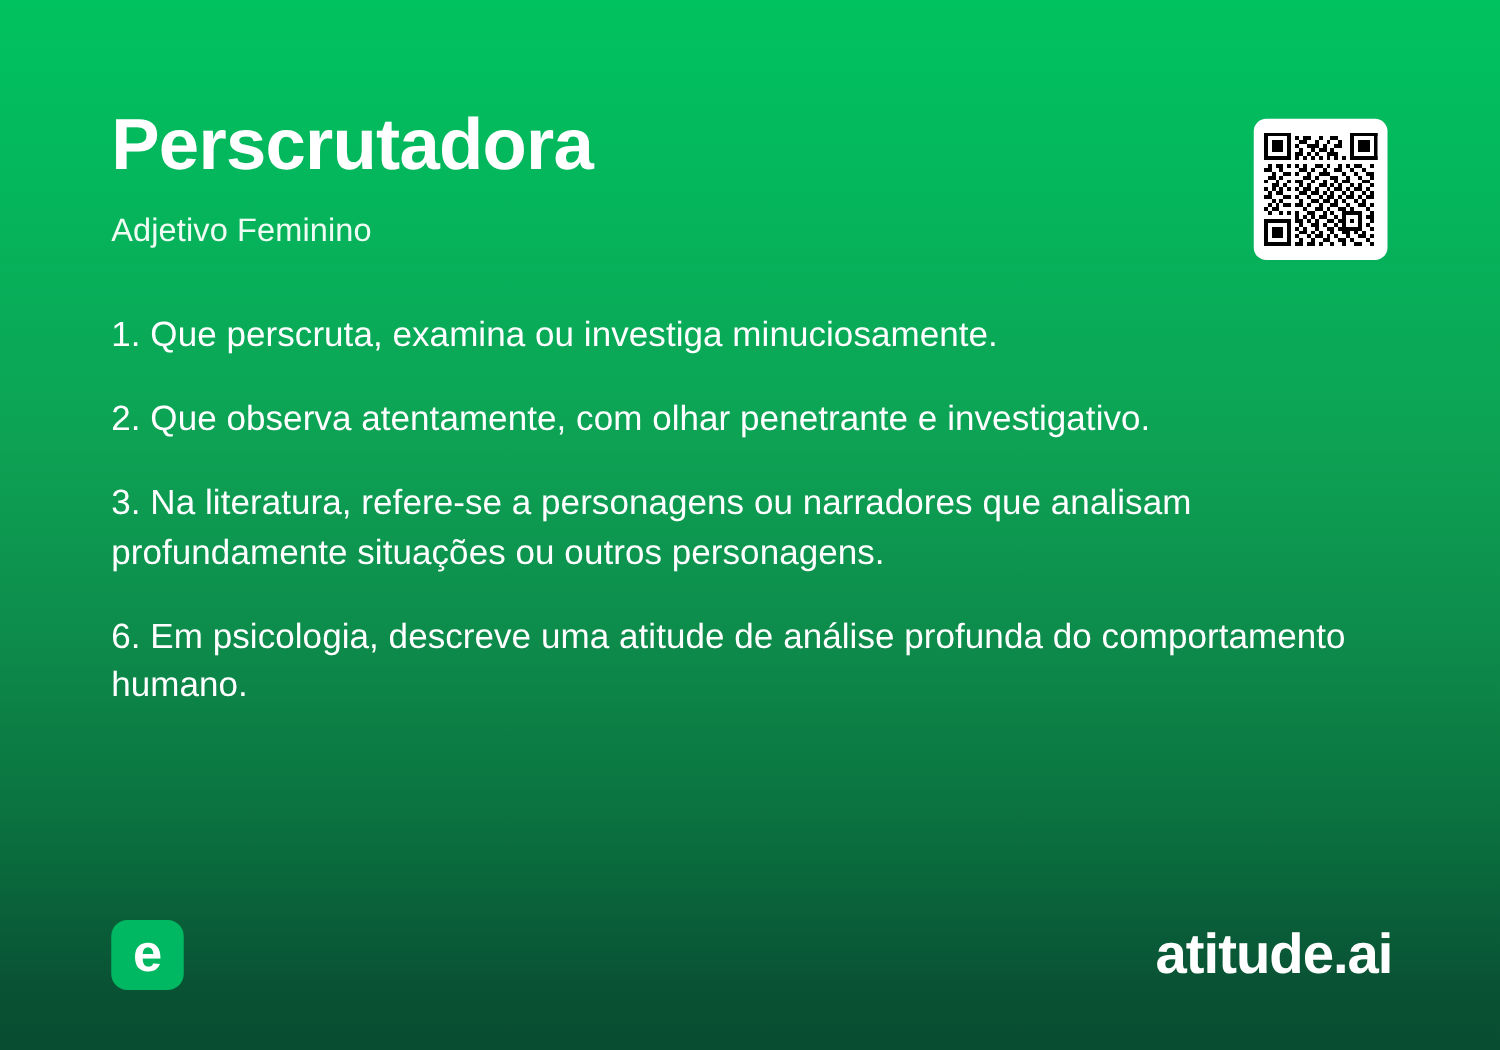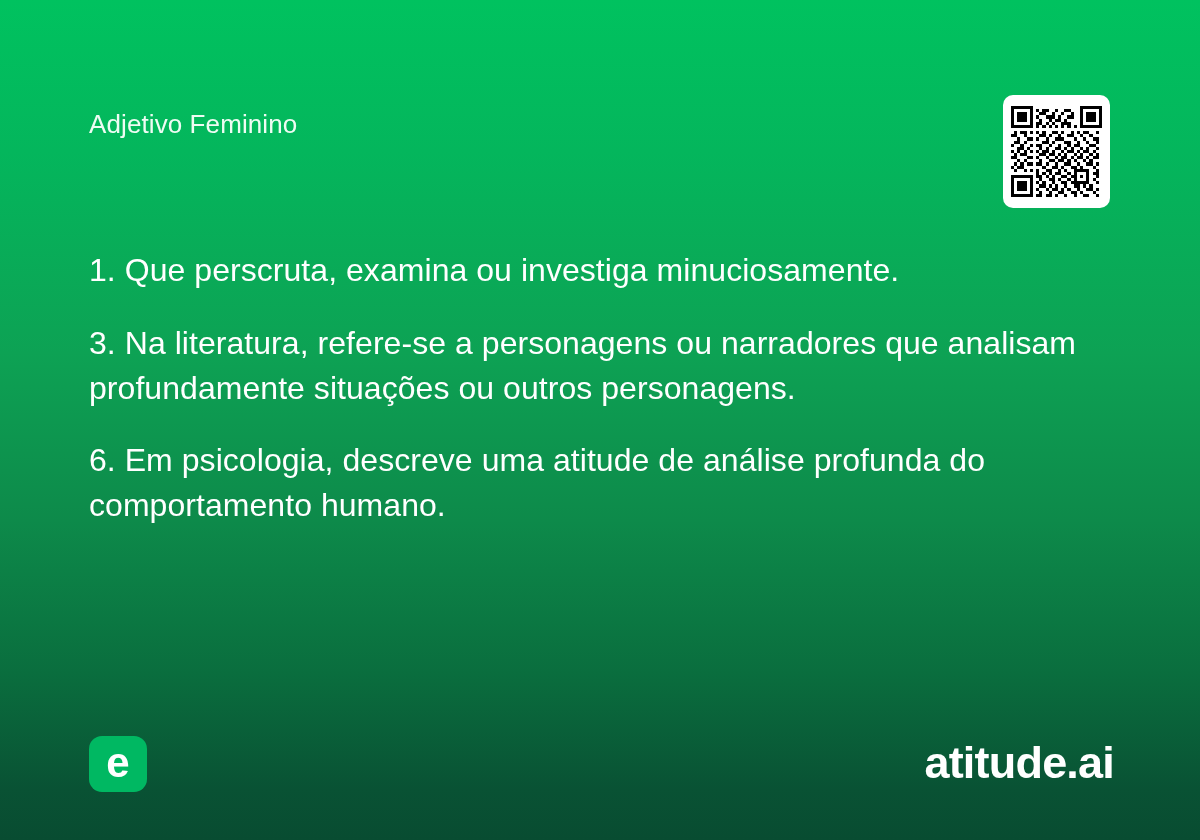--- a/index.html
+++ b/index.html
@@ -64,21 +64,21 @@
   #qr-card svg { display:block; width:100%; height:100%; }
 
   
   #definitions {
     position:absolute;
     left:89px; top:248px;
     width:1000px;
   }
 
   .definition {
-    font-size:32px;
+    font-size:28px;
     font-weight:400;
     color:#ffffff;
     line-height:1.40;
     margin-bottom:28px;
     letter-spacing:0.05px;
   }
   .definition:last-child { margin-bottom:0; }
 
   
   #footer {
@@ -115,20 +115,21 @@
     letter-spacing:-0.8px;
     line-height:1;
   }
 </style>
 </head>
 <body>
 
 <div id="card">
 
   <div id="header">
+    <div id="word-title">Perscrutadora</div>
     <div id="word-class">Adjetivo Feminino</div>
   </div>
 
   <div id="qr-card">
     <svg viewBox="0 0 29 29" shape-rendering="crispEdges">
       <rect width="29" height="29" fill="#ffffff"></rect>
       <g fill="#000000">
 
         <rect x="0" y="0" width="7" height="1"></rect>
           <rect x="0" y="6" width="7" height="1"></rect>
@@ -356,20 +357,21 @@
           <rect x="17" y="28" width="1" height="1"></rect>
         <rect x="20" y="28" width="1" height="1"></rect>
           <rect x="23" y="28" width="2" height="1"></rect>
         <rect x="27" y="28" width="1" height="1"></rect>
       </g>
     </svg>
   </div>
 
   <div id="definitions">
     <div class="definition">1. Que perscruta, examina ou investiga minuciosamente.</div>
+    <div class="definition">2. Que observa atentamente, com olhar penetrante e investigativo.</div>
     <div class="definition">3. Na literatura, refere-se a personagens ou narradores que analisam profundamente situações ou outros personagens.</div>
     <div class="definition">6. Em psicologia, descreve uma atitude de análise profunda do comportamento humano.</div>
   </div>
 
   <div id="footer">
     <div id="brand-mark">
       <span id="brand-mark-letter">e</span>
     </div>
     <div id="brand-name">atitude.ai</div>
   </div>

